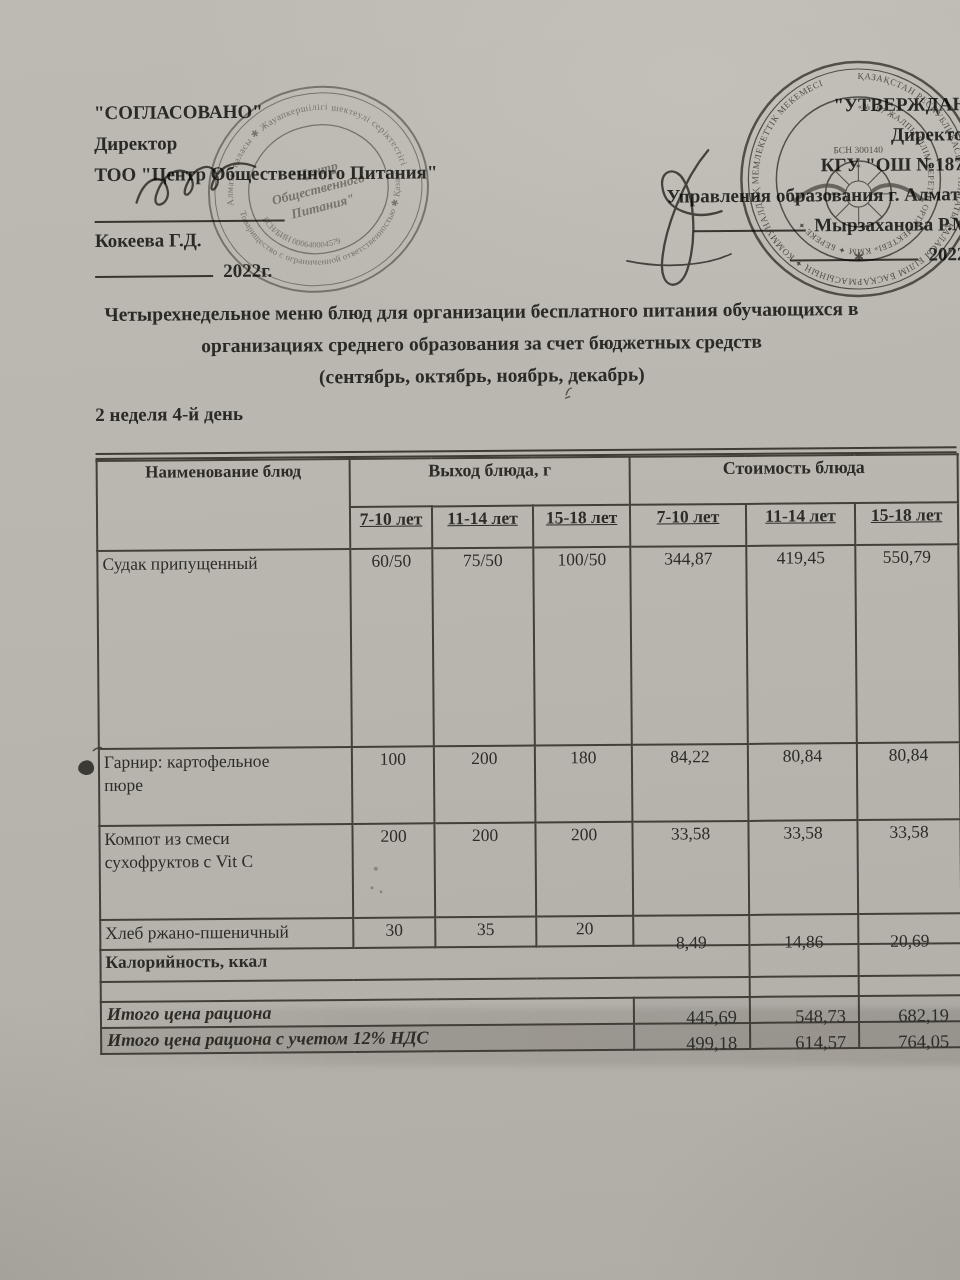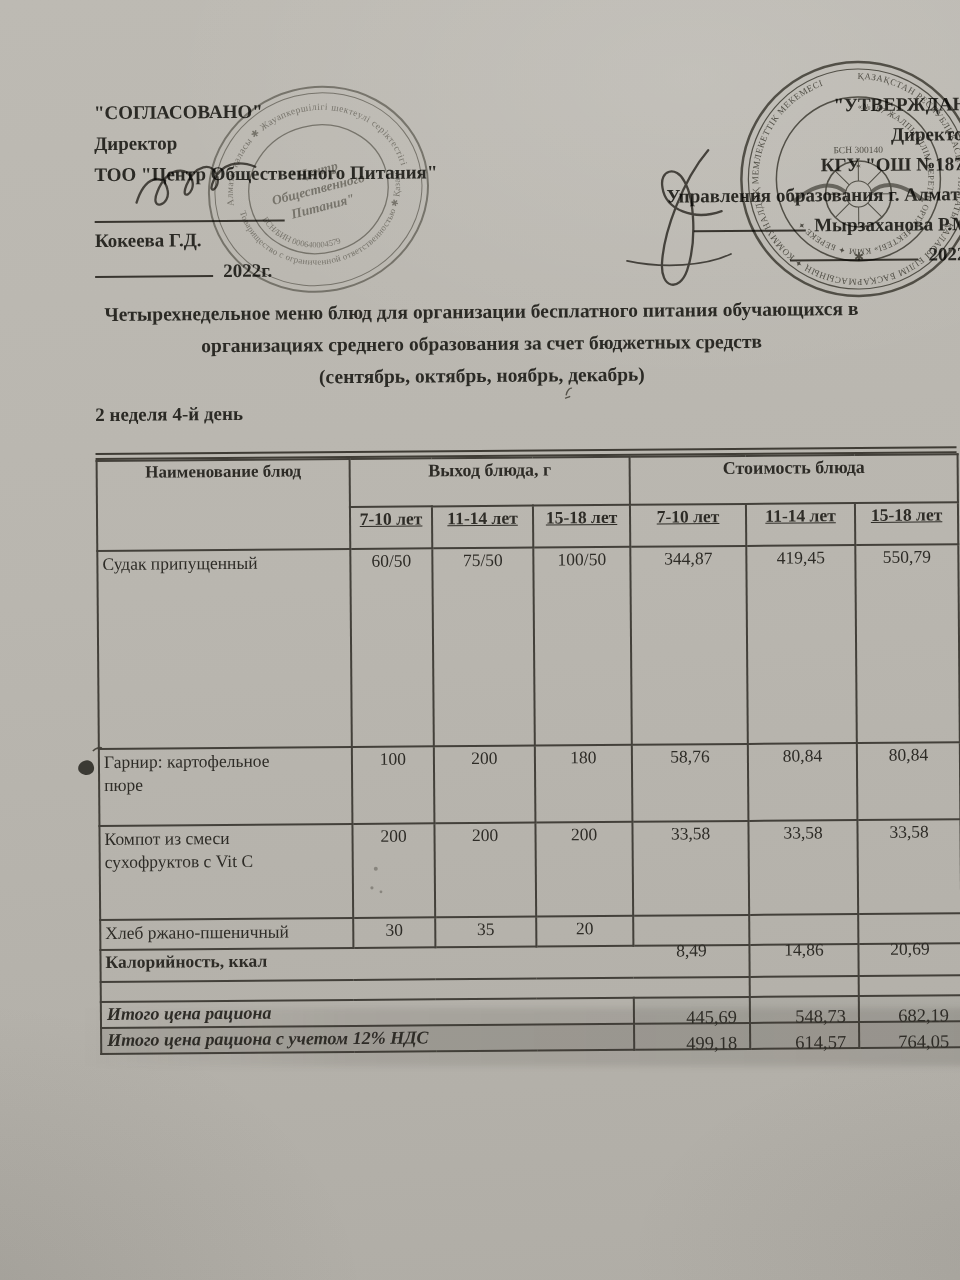--- a/index.html
+++ b/index.html
@@ -27,21 +27,21 @@
   .tablewrap{position:absolute;left:97px;top:450px;width:861px;border-top:7px double #3f3c35;}
   table.menu{border-collapse:collapse;table-layout:fixed;width:861px;font-size:17px;color:#2e2c27;}
   table.menu td{border:2px solid #43403a;padding:1px 4px;vertical-align:top;overflow:visible;}
   td.hname,td.hgroup,td.hage{font-weight:bold;text-align:center;vertical-align:middle;}
   td.hgroup{font-size:18px;} td.hage{font-size:17.5px;text-decoration:underline;}
   td.name{font-size:17.5px;line-height:23px;}
   td.num{text-align:center;font-size:17.5px;padding-top:3px;}
   td.cal{font-weight:bold;font-size:17.5px;}
   tr.trow td.lab{font-weight:bold;font-style:italic;font-size:18px;padding-left:5px;}
   tr.trow td.val{text-align:right;padding-right:12px;font-size:18.5px;}
-  .shift{position:relative;top:23px;display:inline-block;}
+  .shift{position:relative;top:15px;display:inline-block;}
   .shift2{position:relative;top:8px;display:inline-block;}
   tr.vatrow td{background:rgba(66,61,54,.10);}
   tr.totrow td.val{background:rgba(66,61,54,.05);}
   
   .stamp{position:absolute;mix-blend-mode:multiply;}
   .stamp-left{left:202px;top:75px;opacity:.55;transform:rotate(-14deg);}
   .stamp-right{left:737px;top:57px;opacity:.8;}
   .sigs{position:absolute;left:0;top:0;mix-blend-mode:multiply;}
   .shadowband{position:absolute;left:80px;top:1008px;width:900px;height:58px;
     background:linear-gradient(90deg,rgba(58,54,48,0) 0%,rgba(58,54,48,.10) 30%,rgba(58,54,48,.15) 100%);
@@ -180,21 +180,21 @@
           <td class="num">550,79</td>
         </tr>
         <tr style="height:77px">
           <td class="name">
             <span style="display:block">Гарнир:  картофельное</span>
             <span style="display:block">пюре</span>
           </td>
           <td class="num">100</td>
           <td class="num">200</td>
           <td class="num">180</td>
-          <td class="num">58,76</td>
+          <td class="num">84,22</td>
           <td class="num">80,84</td>
           <td class="num">80,84</td>
         </tr>
         <tr style="height:94px">
           <td class="name">
             <span style="display:block">Компот из смеси</span>
             <span style="display:block">сухофруктов с Vit C</span>
           </td>
           <td class="num">200</td>
           <td class="num">200</td>

